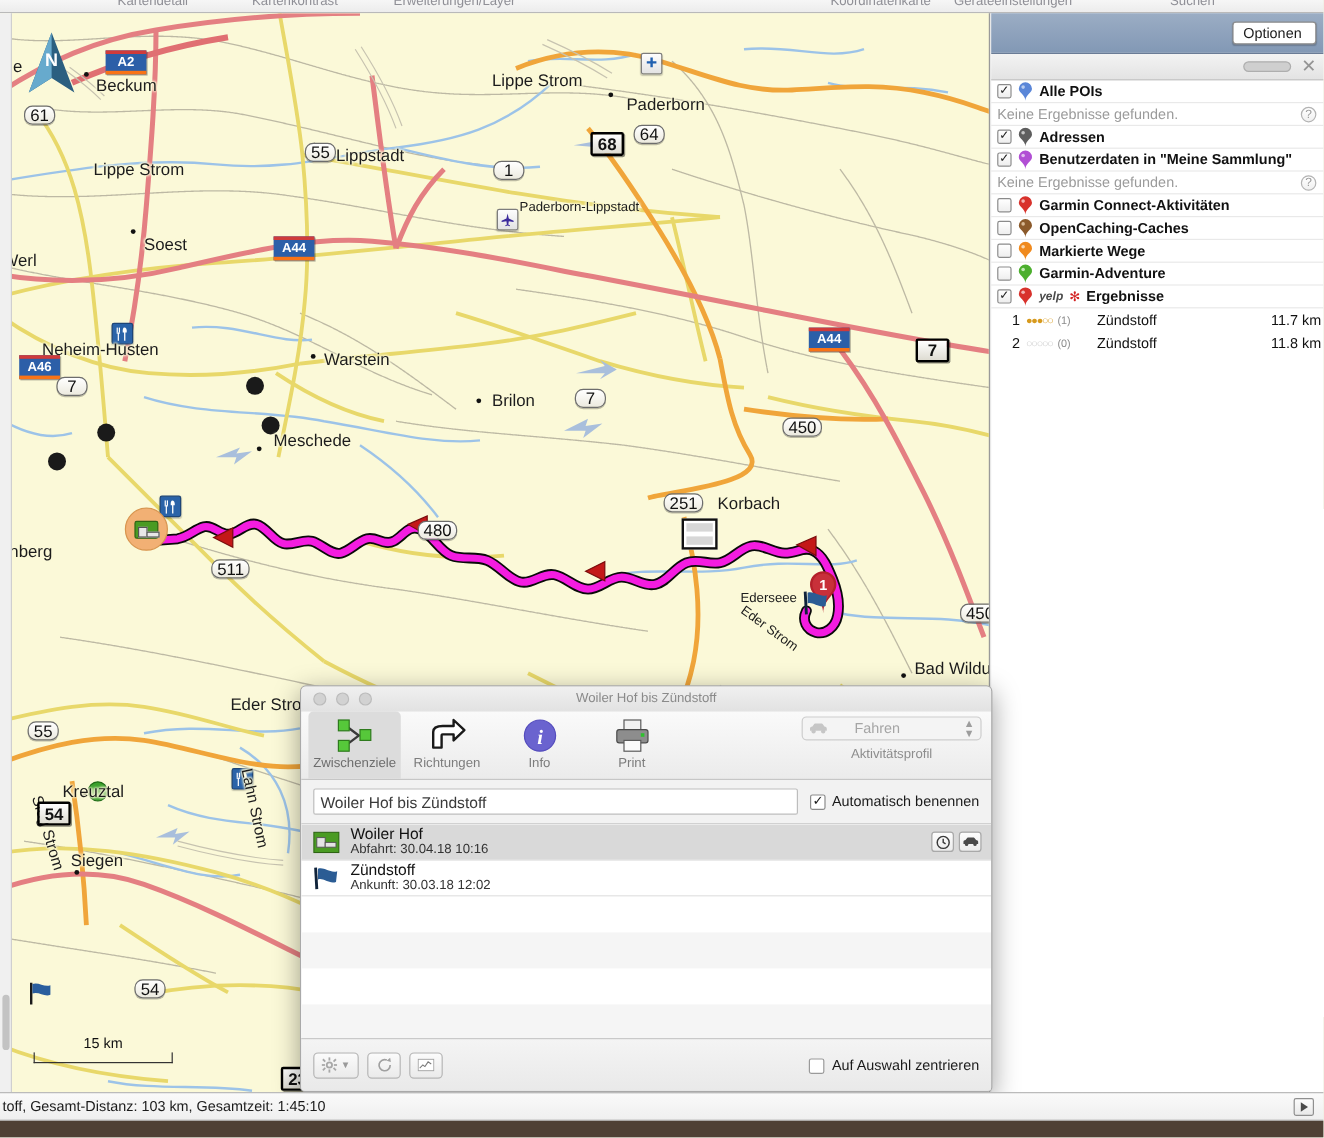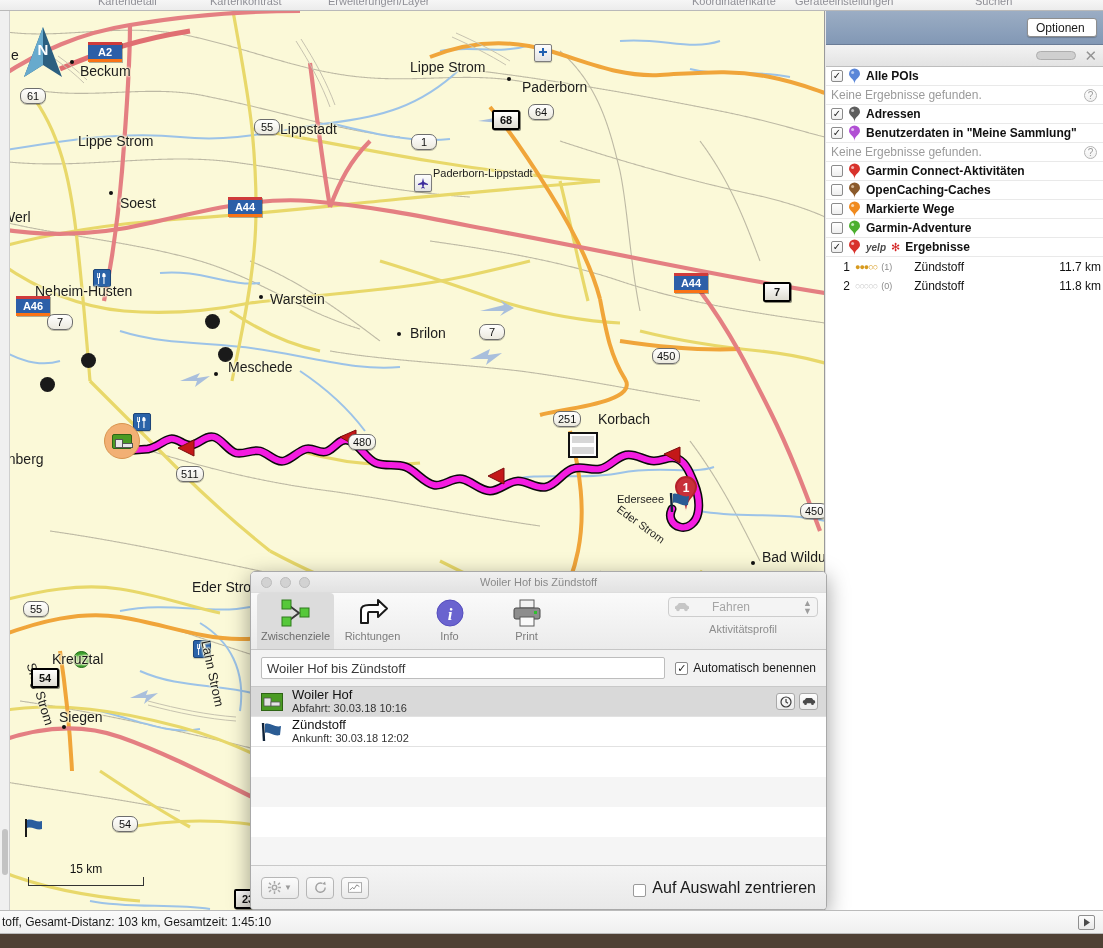--- a/index.html
+++ b/index.html
@@ -32,21 +32,21 @@
   .mlabel{
     position:absolute; font-size:14px; color:#1c1c1c; white-space:nowrap;
     font-family:"Liberation Sans", sans-serif;
     text-shadow: 0 0 3px #fbf9d8, 0 0 3px #fbf9d8, 0 0 2px #fbf9d8, 1px 0 2px #fbf9d8, -1px 0 2px #fbf9d8;
     pointer-events:none;
   }
   .mlabel.sm{ font-size:11px; }
   
   .shield{
     position:absolute; display:flex; align-items:center; justify-content:center;
-    font-size:11px; color:#111; white-space:nowrap;
+    font-size:14px; color:#111; white-space:nowrap;
   }
   .shield.sec{
     background:linear-gradient(#ffffff,#eceadf);
     border:1px solid #6d6d6d; border-radius:7px;
     min-width:26px; height:16px; padding:0 4px;
     box-shadow:0 1px 0 rgba(0,0,0,.25);
   }
   .shield.blk{
     background:linear-gradient(#ffffff,#dedcd2);
     border:2px solid #000; border-radius:2px;
@@ -249,21 +249,21 @@
   #dlg-foot{
     height:44px;background:linear-gradient(#f4f4f4,#e9e9e9);
     border-top:1px solid #c9c9c9;
     display:flex;align-items:center;padding:0 10px;gap:7px;
   }
   .fbtn{
     height:22px;border:1px solid #b6b6b6;border-radius:4px;
     background:linear-gradient(#fbfbfb,#eaeaea);
     display:flex;align-items:center;justify-content:center;gap:3px;padding:0 6px;
   }
-  #center-chk{ margin-left:auto;display:flex;align-items:flex-end;gap:6px;font-size:16px;color:#1a1a1a;}
+  #center-chk{ margin-left:auto;display:flex;align-items:flex-end;gap:6px;font-size:12px;color:#1a1a1a;}
   #center-chk .cb{ width:13px;height:13px;border:1px solid #9a9a9a;border-radius:2px;background:#fff;}
   
   #statusbar{
     position:absolute;left:0;top:910px;width:1103px;height:24px;
     background:linear-gradient(#fafafa,#efefef);
     border-top:1px solid #bbb;border-bottom:1px solid #bbb;
     display:flex;align-items:center;padding-left:2px;
     font-size:12px;color:#1a1a1a;
   }
   #statusbar .playbtn{
@@ -799,21 +799,21 @@
     <div class="wp sel">
       <div style="width:22px;height:18px;">
         <svg width="22" height="18" viewBox="0 0 22 18">
           <rect x="0.5" y="0.5" width="21" height="17" fill="#4a9b23" stroke="#2e6414"></rect>
           <rect x="3" y="5" width="7" height="8" fill="#e4e4e4" stroke="#555" stroke-width="0.8"></rect>
           <rect x="10" y="9" width="9" height="4" fill="#e4e4e4" stroke="#555" stroke-width="0.8"></rect>
         </svg>
       </div>
       <div class="txt">
         <div class="n">Woiler Hof</div>
-        <div class="s">Abfahrt: 30.03.18 10:16</div>
+        <div class="s">Abfahrt: 30.04.18 10:16</div>
       </div>
       <div class="btns">
         <div class="b">
           <svg width="12" height="12" viewBox="0 0 12 12">
             <circle cx="6" cy="6" r="5" fill="none" stroke="#3a3a3a" stroke-width="1.2"></circle>
             <path d="M6,3 L6,6 L8,7.3" stroke="#3a3a3a" stroke-width="1.2" fill="none"></path>
           </svg>
         </div>
         <div class="b">
           <svg width="14" height="9" viewBox="0 0 16 10">

